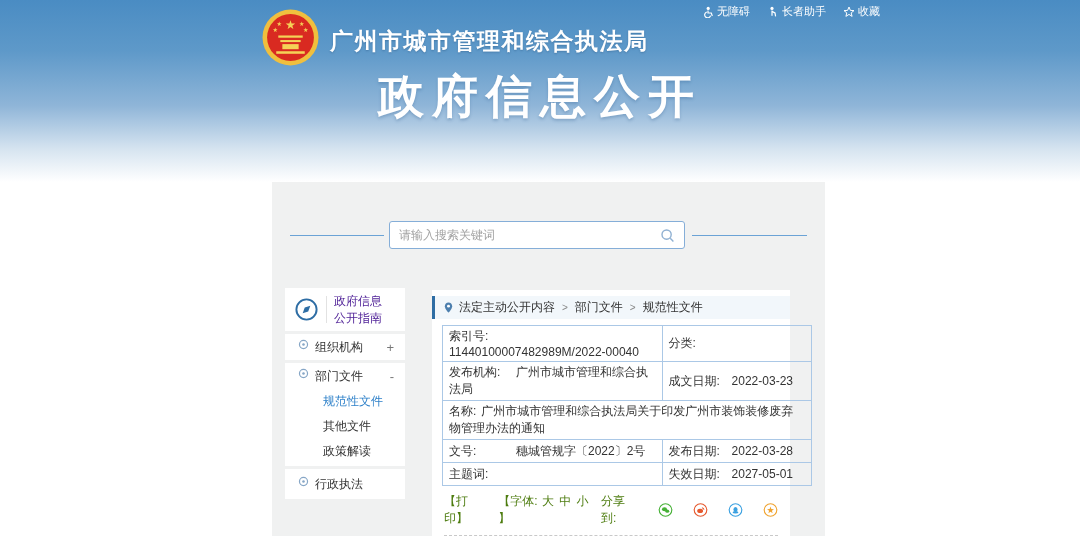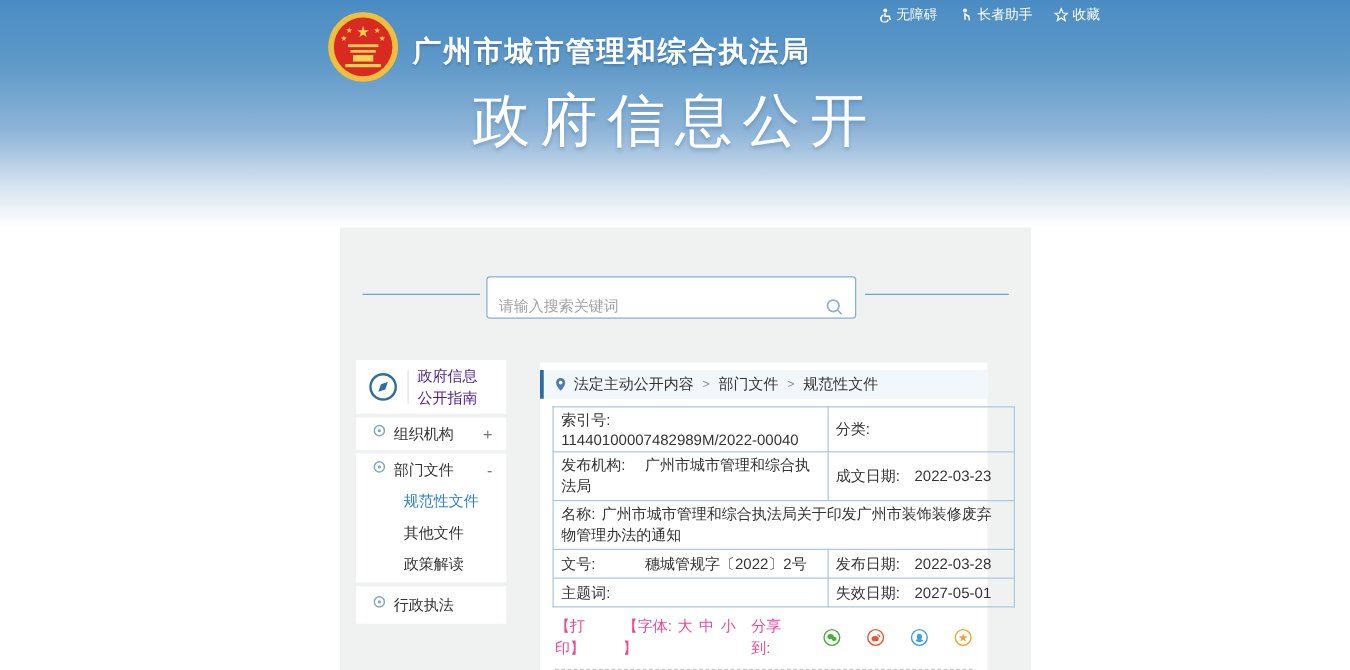--- a/index.html
+++ b/index.html
@@ -11,32 +11,32 @@
   
   .header { position:absolute; left:0; top:0; width:1080px; height:182px;
     background:linear-gradient(180deg,#4a8cc3 0%,#5e99c9 28%,#8fb5d8 58%,#d6e4f0 82%,#ffffff 100%); }
   .emblem { position:absolute; left:262px; top:9px; width:57px; height:57px; }
   .site-name { position:absolute; left:330px; top:26px; color:#fff; font-size:23px;
     font-weight:bold; letter-spacing:1.5px; text-shadow:0 1px 2px rgba(0,40,80,.25); }
   .top-links { position:absolute; left:702px; top:4px; display:flex; gap:17px;
     color:#fff; font-size:11px; align-items:center; }
   .top-link { display:flex; align-items:center; gap:3px; cursor:pointer; }
   .banner-title { position:absolute; left:0; top:66px; width:1080px; text-align:center;
-    color:#fff; font-size:46px; font-weight:400; letter-spacing:8px;
+    color:#fff; font-size:46px; font-weight:700; letter-spacing:8px;
     text-shadow:0 2px 3px rgba(30,80,130,.25); }
 
   
   .panel { position:absolute; left:272px; top:182px; width:553px; height:354px; background:#f0f1f1; }
 
   .search-line { position:absolute; top:53px; height:1px; background:#6ba3d6; }
   .sl-left { left:18px; width:94px; }
   .sl-right { left:420px; width:115px; }
   .search-box { position:absolute; left:117px; top:39px; width:296px; height:28px;
     background:#fff; border:1px solid #85aed8; border-radius:3px;
-    display:flex; align-items:flex-start; padding:16px 9px; }
+    display:flex; align-items:center; padding:0 9px; }
   .search-box input { flex:1; border:none; outline:none; font-size:12px; color:#666;
     font-family:"Liberation Sans", sans-serif; background:transparent; }
   .search-box input::placeholder { color:#a3a3a3; }
 
   
   .sidebar { position:absolute; left:13px; top:106px; width:120px; }
   .side-block { height:43px; background:#fff; display:flex; align-items:center;
     padding-left:9px; gap:7px; cursor:pointer; }
   .side-divider { width:1px; height:27px; background:#e2e2e2; }
   .side-text { font-size:12px; color:#4c1d95; line-height:1.35; }
@@ -71,21 +71,21 @@
   table.doc td { border:1px solid #abc8e6; height:23px; padding:2px 6px; }
   td.c-left { width:220px; }
   td.c-right { width:150px; }
   .lbl { display:inline-block; text-align:left; color:#333; }
   .c-left .lbl { width:62px; margin-right:5px; }
   .c-right .lbl { width:58px; margin-right:5px; }
   td.full { padding-left:11px; }
   td.full .lbl { width:auto; margin-right:5px; }
 
   .toolbar { margin:7px 12px 0 12px; display:flex; justify-content:space-between;
-    align-items:center; font-size:12px; color:#ec4899; }
+    align-items:center; font-size:12px; color:#4d7c0f; }
   .tb-left { display:flex; gap:8px; align-items:center; }
   .font-size-btn { cursor:pointer; margin:0 1px; }
   .print-btn { cursor:pointer; }
   .share { display:flex; align-items:center; gap:20px; }
   .share-icon { width:16px; height:16px; cursor:pointer; }
 
   .dashed-divider { margin:8px 12px 0 12px; border-top:1px dashed #c9c9c9; height:0; }
 
   .article-title { margin:8px 18px 0 18px; text-align:center; font-size:16px;
     font-weight:bold; color:#2060a7; line-height:1.6; }

